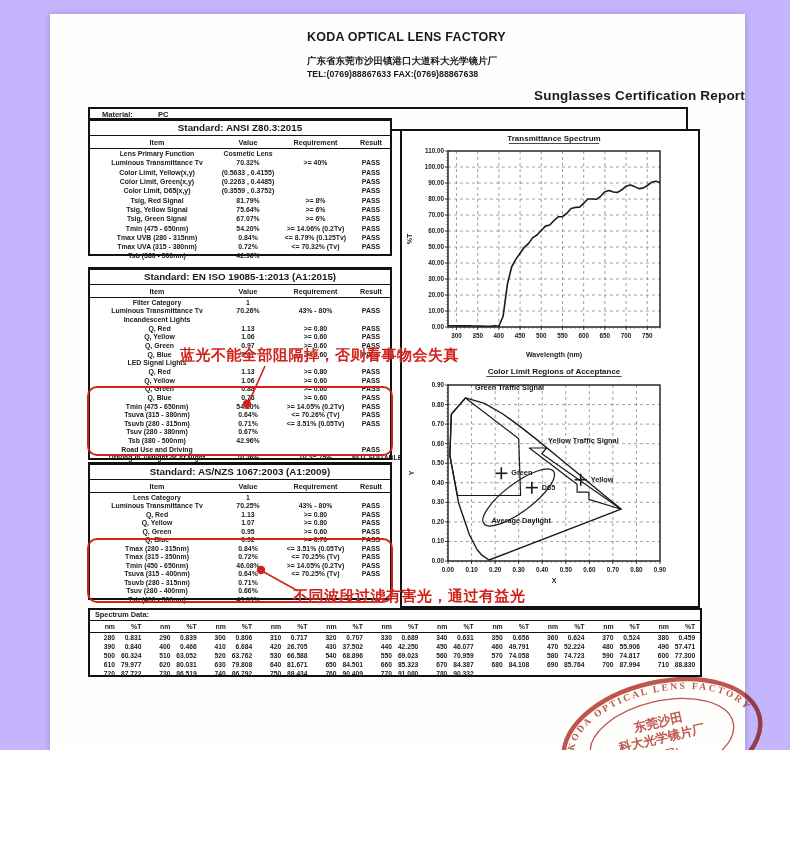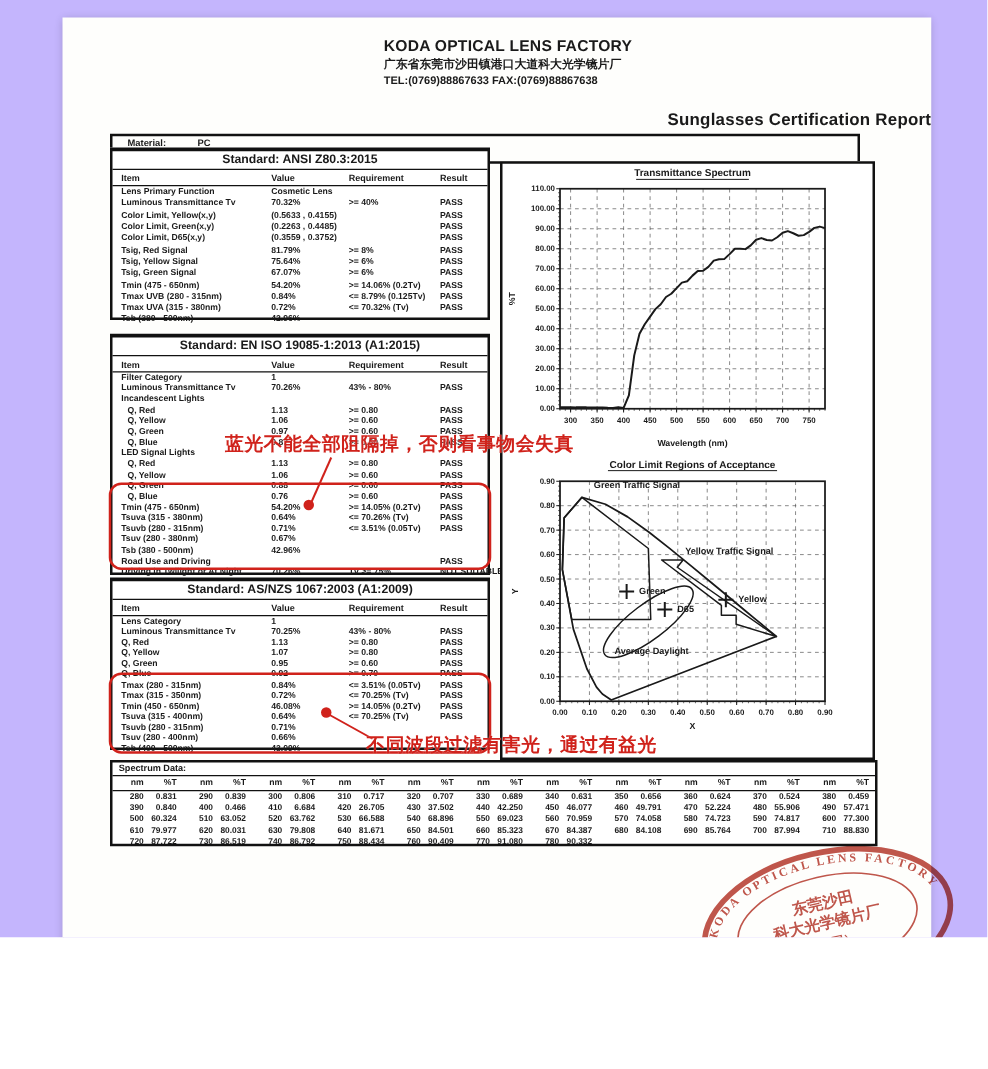--- a/index.html
+++ b/index.html
@@ -4,38 +4,38 @@
 <style>
   html,body{margin:0;padding:0;}
   .page{position:relative;width:790px;height:750px;background:#c4b5fd;overflow:hidden;
         font-family:"Liberation Sans","DejaVu Sans",sans-serif;color:#1a1a1a;}
   .paper{position:absolute;left:50px;top:14px;width:695px;height:779px;background:#fefefc;
          box-shadow:0 1px 7px rgba(0,0,0,.20);}
   
   .hdr{position:absolute;left:257px;top:16px;white-space:nowrap;}
   .hdr .co{font-size:12.5px;font-weight:700;letter-spacing:.2px;}
   .hdr .ad{font-size:8.8px;font-weight:700;margin-top:2px;}
-  .hdr .cn{font-size:9.5px;font-weight:700;margin-top:1px;}
+  .hdr .cn{font-size:9.5px;font-weight:700;margin-top:11px;}
   .hdr .tf{font-size:8.8px;font-weight:700;margin-top:1px;}
   .rtitle{position:absolute;left:0;top:74px;width:100%;text-align:right;
           font-size:13.5px;font-weight:700;letter-spacing:.2px;}
   
   .sample{position:absolute;left:38px;top:93px;width:600px;height:24px;border:2px solid #111;
           box-sizing:border-box;padding:1px 0 0 12px;font-size:7.5px;font-weight:700;}
   .sample .lbl{display:inline-block;width:54px;}
   .sample div{line-height:9.5px;}
   
   .std-table{position:absolute;left:38px;width:304px;border:2px solid #111;border-top:3px solid #111;
              box-sizing:border-box;background:#fff;font-weight:700;}
   .t0{top:104px;height:138px;}
   .t1{top:253px;height:193px;}
   .t2{top:448px;height:138px;}
   .std-title{height:14px;line-height:14px;text-align:center;font-size:9.8px;font-weight:700;
              border-bottom:1.5px solid #111;}
-  .std-row{display:flex;align-items:center;padding-left:7px;height:var(--rh);font-size:6.9px;white-space:nowrap;}
+  .std-row{display:flex;align-items:center;padding-left:7px;height:var(--rh);font-size:6.9px;white-space:nowrap;text-align:center;}
   .std-head{height:12px;border-bottom:1.5px solid #111;font-size:7.2px;}
   .c-item{width:120px;flex:0 0 120px;}
   .c-val{width:62px;flex:0 0 62px;}
   .c-req{width:73px;flex:0 0 73px;}
   .c-res{flex:1;}
   .ind .c-item{padding-left:5px;box-sizing:border-box;}
   
   .charts-box{position:absolute;left:350px;top:115px;width:300px;height:479px;border:2px solid #111;
               box-sizing:border-box;background:#fff;}
   .charts-box svg{display:block;}

